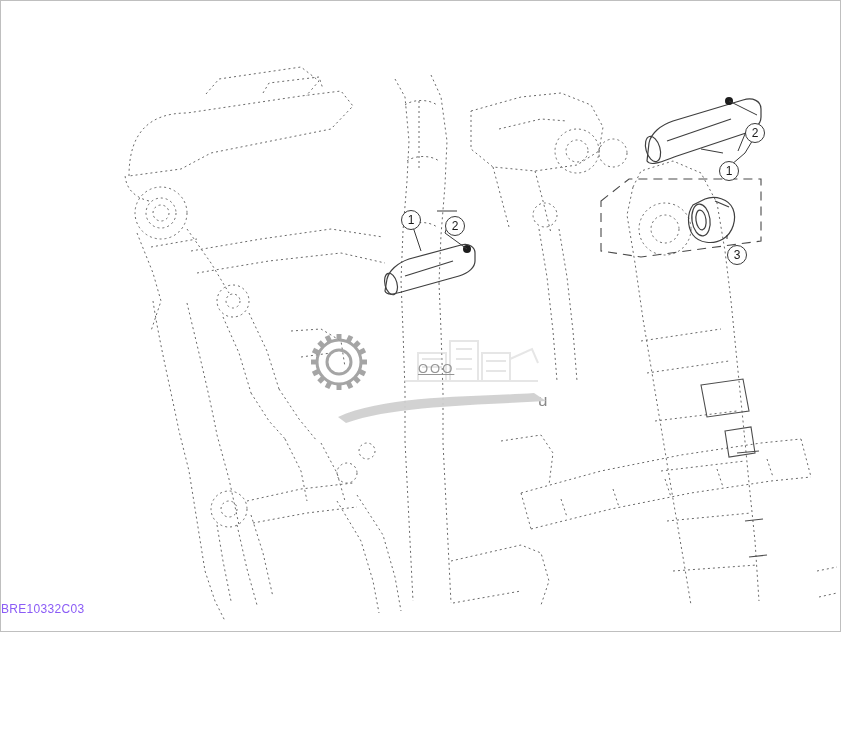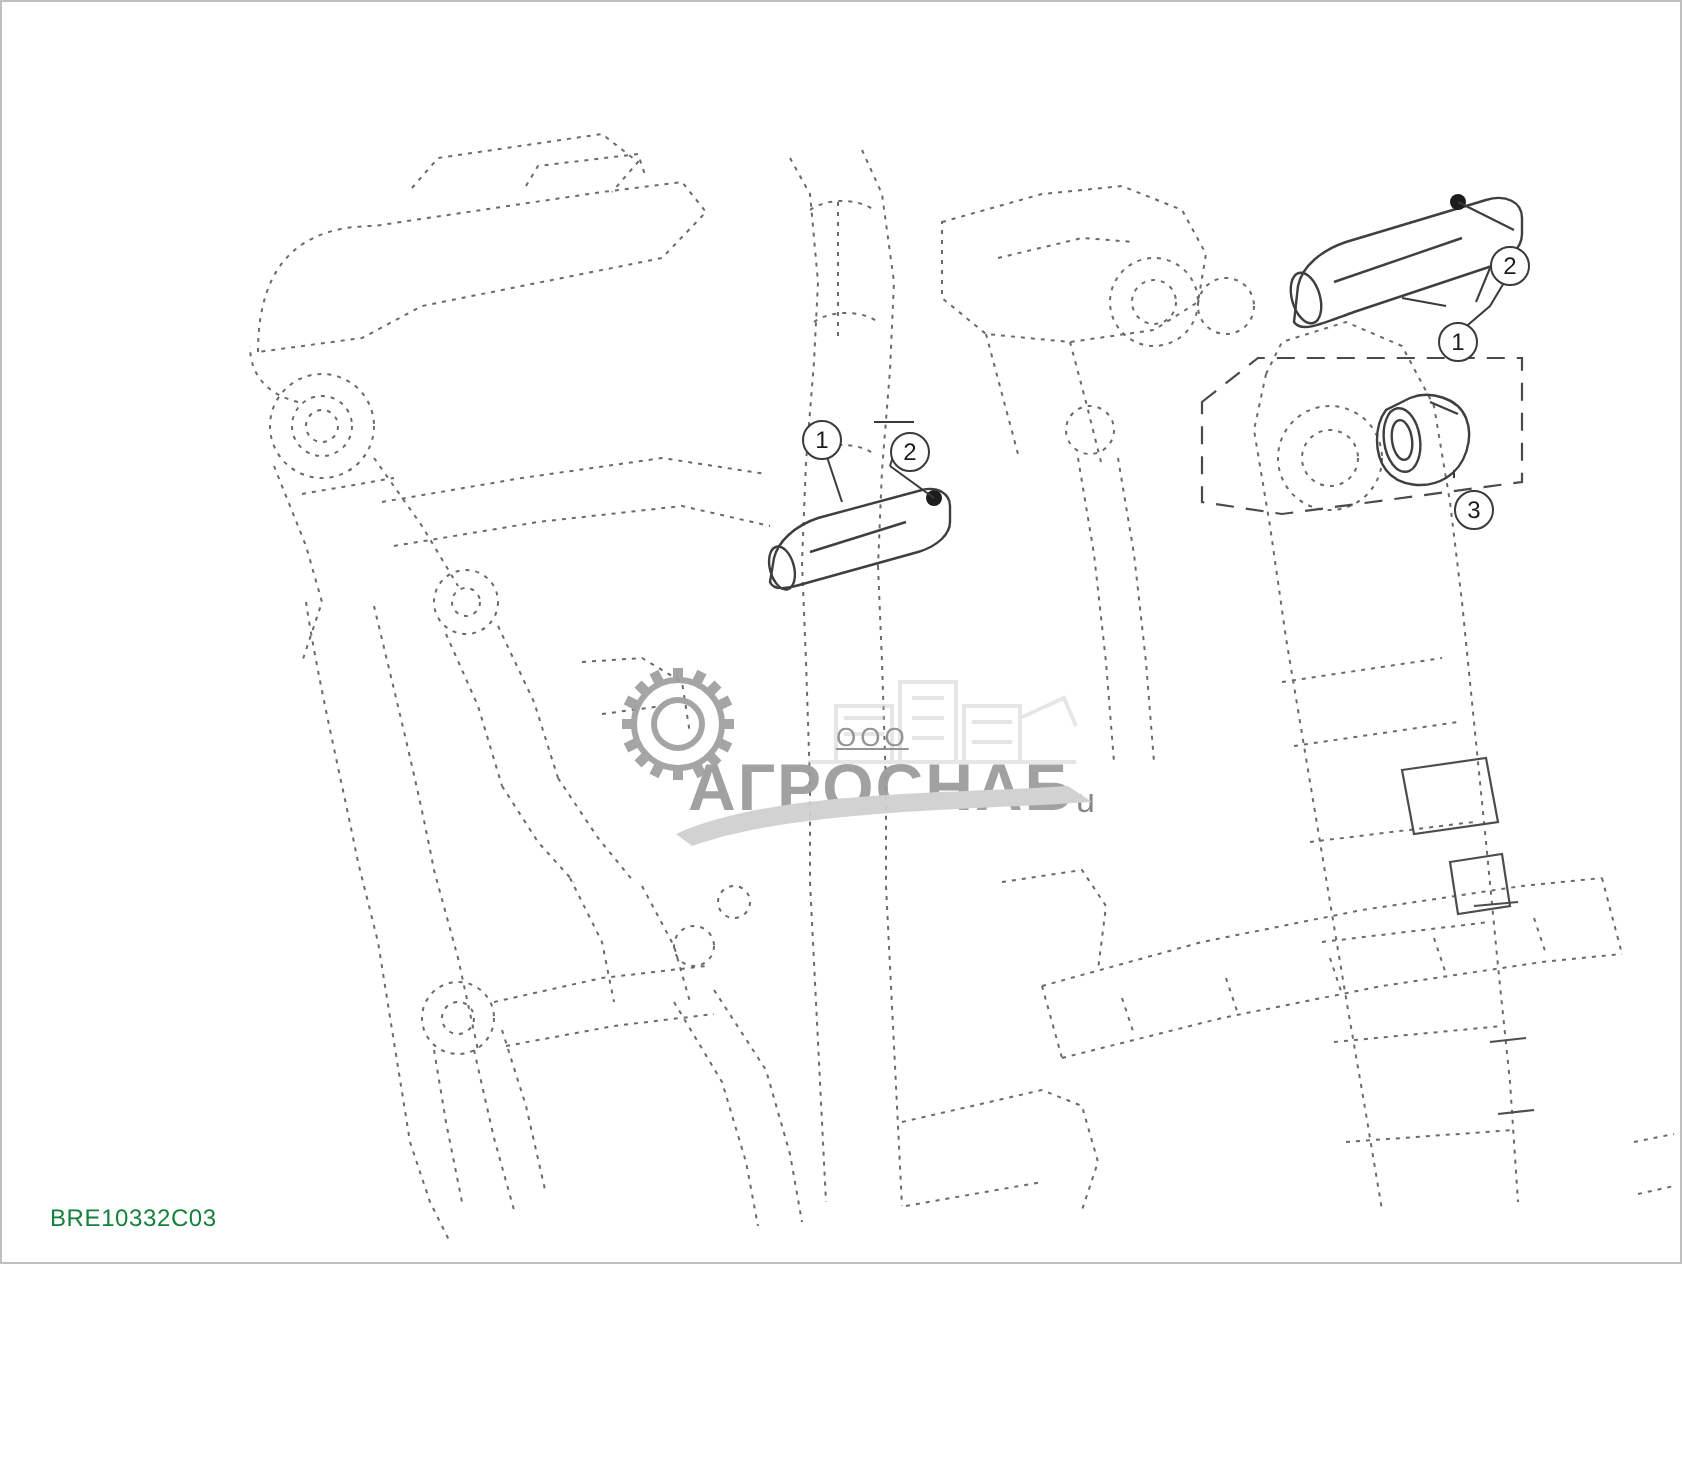--- a/index.html
+++ b/index.html
@@ -39,24 +39,24 @@
     border-radius: 50%;
     background: #ffffff;
     color: #1a1a1a;
     font-size: 12px;
     line-height: 18px;
     text-align: center;
     box-sizing: border-box;
   }
   #drawing-code {
     position: absolute;
-    left: 24px;
+    left: 0;
     top: 601px;
     font-size: 12px;
-    color: #15803d;
+    color: #8b5cf6;
     letter-spacing: 0.3px;
   }
   
   #watermark {
     position: absolute;
     left: 305px;
     top: 318px;
     width: 260px;
     height: 105px;
     opacity: 0.92;
@@ -290,21 +290,20 @@
             <path d="M7 45 L13 42"></path>
               <path d="M53 24 L59 21"></path>
             <path d="M7 21 L13 24"></path>
               <path d="M53 42 L59 45"></path>
             <path d="M21 59 L24 53"></path>
               <path d="M42 13 L45 7"></path>
           </g>
         </g>
       </svg>
       <div id="wm-ooo">ООО</div>
-      <div id="wm-brand">АГРОСНАБ</div>
       <div id="wm-u">u</div>
       <svg width="230" height="34" viewBox="0 0 230 34" style="position:absolute;left:30px;top:72px;">
         <path d="M2 26 C50 4 140 6 198 2 L210 10 C150 14 60 14 10 32 Z" fill="#cfcfcf" stroke="none"></path>
       </svg>
     </div>
 
     <div class="callout-label" style="left:718px; top:160px;">1</div>
     <div class="callout-label" style="left:744px; top:122px;">2</div>
     <div class="callout-label" style="left:726px; top:244px;">3</div>
     <div class="callout-label" style="left:400px; top:209px;">1</div>

